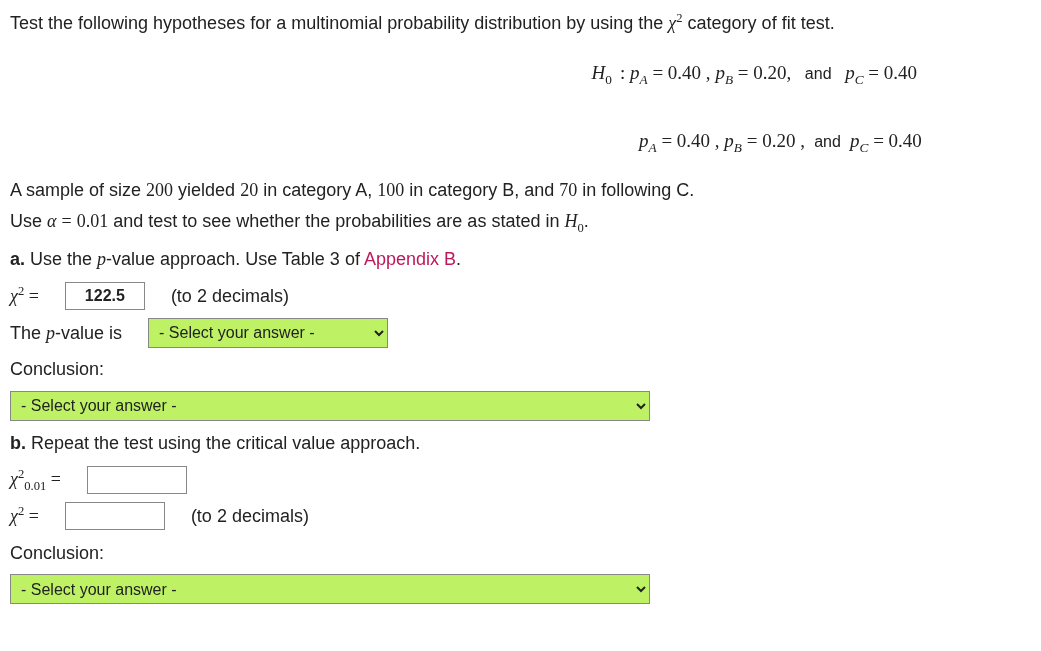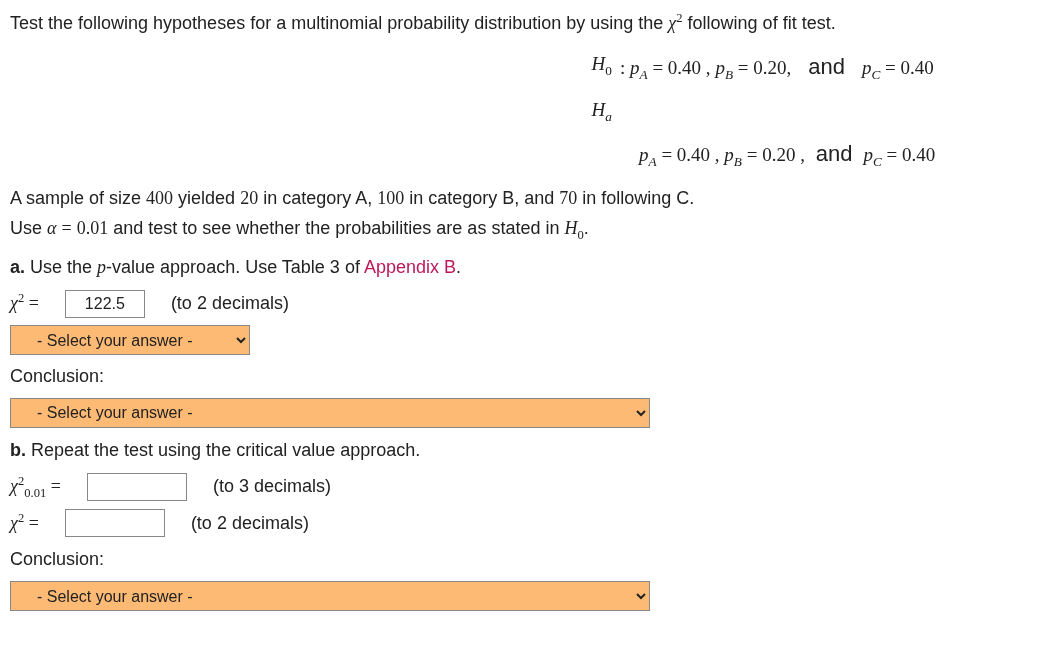--- a/index.html
+++ b/index.html
@@ -35,130 +35,131 @@
   }
   .chi {
     font-family: "Times New Roman", serif;
     font-style: italic;
   }
   .hyp-block {
     margin: 6px 0 10px 0;
   }
   .hyp-line {
     display: flex;
-    margin: 9px 0;
+    align-items: center;
+    margin: 18px 0;
   }
   .hyp-label {
     display: inline-block;
     width: 610px;
     text-align: right;
     padding-right: 8px;
     font-family: "Times New Roman", serif;
     font-style: italic;
     font-size: 19px;
   }
   .hyp-body {
     font-family: "Times New Roman", serif;
     font-size: 19px;
   }
   .hyp-body .nomath {
     font-family: "Segoe UI", Arial, sans-serif;
-    font-size: 22px;
+    font-size: 16px;
   }
   .link {
     color: #be185d;
   }
   .row {
     display: flex;
     align-items: center;
     gap: 26px;
     margin: 6px 0;
   }
   input.text-field {
     border: 1px solid #888;
     height: 28px;
     padding: 2px 6px;
     font-size: 16px;
     text-align: center;
     color: #222;
   }
-  .w80 { width: 80px; }
+  .w80 { width: 80px; font-weight: bold; }
   .w100 { width: 100px; }
   select.answer-select {
     border: 1px solid #888;
     height: 30px;
-    padding: 2px 22px;
+    padding: 2px 6px;
     font-size: 16px;
     color: #222;
-    background: #fdba74;
+    background: #bef264;
   }
   .w240 { width: 240px; }
   .w640 { width: 640px; }
   .section-label {
     font-weight: 600;
   }
 </style>
 </head>
 <body>
 
 <div>
-  <span>Test the following hypotheses for a multinomial probability distribution by using the </span><span class="chi">χ</span><sup class="math-r">2</sup><span> following of fit test.</span>
+  <span>Test the following hypotheses for a multinomial probability distribution by using the </span><span class="chi">χ</span><sup class="math-r">2</sup><span> category of fit test.</span>
 </div>
 
 <div class="hyp-block">
   <div class="hyp-line">
     <span class="hyp-label">
       <span class="math-i">H</span><sub class="math-r">0</sub>
     </span>
     <span class="hyp-body">
       <span class="math-r"> : </span>
       <span class="math-i">p</span><sub class="math-i">A</sub> <span class="math-r">= 0.40 ,</span>
       <span class="math-i"> p</span><sub class="math-i">B</sub> <span class="math-r">= 0.20,</span>
       <span class="nomath">&nbsp; and &nbsp;</span>
       <span class="math-i">p</span><sub class="math-i">C</sub> <span class="math-r">= 0.40</span>
     </span>
   </div>
   <div class="hyp-line">
-    <span class="hyp-label">
-      <span class="math-i">H</span><sub class="math-i">a</sub>
-    </span>
   </div>
   <div class="hyp-line">
     <span class="hyp-label"></span>
     <span class="hyp-body">
       <span class="math-r">&nbsp;&nbsp;&nbsp;</span>
       <span class="math-i">p</span><sub class="math-i">A</sub> <span class="math-r">= 0.40 ,</span>
       <span class="math-i"> p</span><sub class="math-i">B</sub> <span class="math-r">= 0.20 ,</span>
       <span class="nomath">&nbsp;and&nbsp;</span>
       <span class="math-i"> p</span><sub class="math-i">C</sub> <span class="math-r">= 0.40</span>
     </span>
   </div>
 </div>
 
 <div>
-  <span>A sample of size </span><span class="math-r">400</span><span> yielded </span><span class="math-r">20</span><span> in category A, </span><span class="math-r">100</span><span> in category B, and </span><span class="math-r">70</span><span> in following C.</span>
+  <span>A sample of size </span><span class="math-r">200</span><span> yielded </span><span class="math-r">20</span><span> in category A, </span><span class="math-r">100</span><span> in category B, and </span><span class="math-r">70</span><span> in following C.</span>
 </div>
 
 <div>
   <span>Use </span><span class="math-i">α</span> <span class="math-r">=</span> <span class="math-r">0.01</span><span> and test to see whether the probabilities are as stated in </span><span class="math-i">H</span><sub class="math-r">0</sub><span>.</span>
 </div>
 
 <div style="margin-top:8px;">
   <span class="section-label">a.</span><span> Use the </span><span class="math-i">p</span><span>-value approach. Use Table 3 of </span><span class="link">Appendix B</span><span>.</span>
 </div>
 
 <div class="row">
   <span>
     <span class="chi">χ</span><sup class="math-r">2</sup><span class="math-r"> = </span>
   </span>
   <input class="text-field w80" value="122.5" style="">
   <span>(to 2 decimals)</span>
 </div>
 
 <div class="row">
+  <span>
+    <span>The </span><span class="math-i">p</span><span>-value is</span>
+  </span>
   <select class="answer-select w240">
     <option>- Select your answer -</option>
   </select>
 </div>
 
 <div>Conclusion:</div>
 <div class="row">
   <select class="answer-select w640">
     <option>- Select your answer -</option>
   </select>
@@ -166,21 +167,20 @@
 
 <div style="margin-top:7px;">
   <span class="section-label">b.</span><span> Repeat the test using the critical value approach.</span>
 </div>
 
 <div class="row">
   <span>
     <span class="chi">χ</span><sup class="math-r">2</sup><sub class="math-r">0.01</sub><span class="math-r"> = </span>
   </span>
   <input class="text-field w100" value="" style="">
-  <span>(to 3 decimals)</span>
 </div>
 
 <div class="row">
   <span>
     <span class="chi">χ</span><sup class="math-r">2</sup><span class="math-r"> = </span>
   </span>
   <input class="text-field w100" value="" style="">
   <span>(to 2 decimals)</span>
 </div>
 

